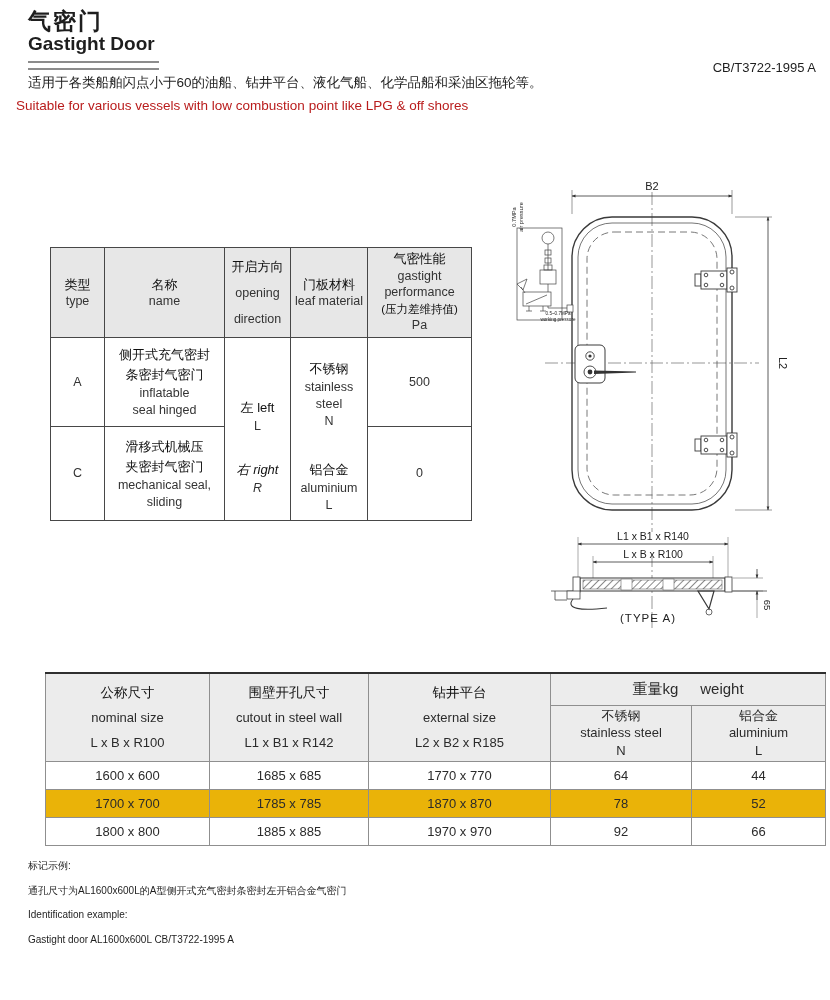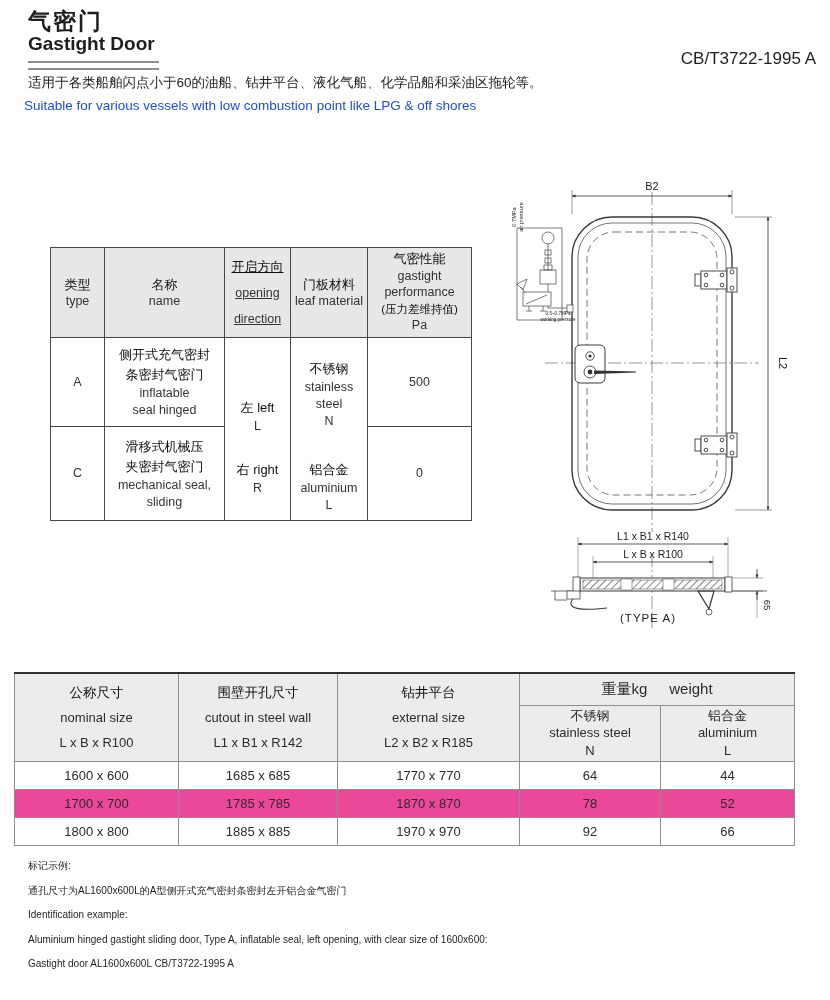--- a/index.html
+++ b/index.html
@@ -3,51 +3,51 @@
 <meta charset="utf-8">
 <style>
   html,body{margin:0;padding:0;background:#fff;}
   .page{position:relative;width:830px;height:1000px;background:#fff;overflow:hidden;
         font-family:"Liberation Sans","DejaVu Sans",sans-serif;color:#1e1e1e;}
   .abs{position:absolute;}
   
   .title-zh{left:28px;top:6px;font-size:23px;font-weight:bold;letter-spacing:2px;}
   .title-en{left:28px;top:33px;font-size:19px;font-weight:bold;}
   .title-rule{left:28px;top:61px;width:131px;height:5px;border-top:2px solid #8c8c8c;border-bottom:2px solid #8c8c8c;}
-  .std{top:49px;right:14px;font-size:17px;text-align:right;}
+  .std{top:60px;right:14px;font-size:13px;text-align:right;}
   .intro-zh{left:28px;top:74px;font-size:13.5px;}
-  .intro-en{left:24px;top:98px;font-size:13.5px;color:#1d4ed8;}
+  .intro-en{left:16px;top:98px;font-size:13.5px;color:#b91c1c;}
   
   table{border-collapse:collapse;table-layout:fixed;}
   .spec{left:50px;top:247px;width:421px;}
   .spec td,.spec th{border:1px solid #474747;padding:0;text-align:center;vertical-align:middle;font-weight:normal;font-size:12.5px;line-height:17px;color:#333;}
   .spec .hdr th{background:#e7e7e7;}
   .zh{font-size:13px;color:#111;}
   .gap8{}
-  .lh26 div{line-height:26px;text-decoration:underline;}
+  .lh26 div{line-height:26px;}
   .perf div{line-height:16.5px;}
   .perf .small{font-size:11.5px;}
   .name-zh{font-size:13px;color:#111;line-height:20px;}
   .name-en{line-height:17px;}
   .mergecell{vertical-align:top;}
   .opt{line-height:18px;}
   .opt1o{margin-top:38px;}
-  .opt2o{margin-top:26px;}
+  .opt2o{margin-top:26px;font-style:italic;}
   .opt1l{margin-top:14px;}
   .opt2l{margin-top:30px;}
   
-  .size{left:14px;top:672px;width:780px;border:1.3px solid #2f2f2f;border-top:2.2px solid #2f2f2f;}
+  .size{left:45px;top:672px;width:780px;border:1.3px solid #2f2f2f;border-top:2.2px solid #2f2f2f;}
   .size td,.size th{border:1px solid #8f8f8f;padding:0;text-align:center;vertical-align:middle;font-weight:normal;font-size:13px;color:#2b2b2b;}
   .size th{background:#ececec;}
   .size .h3 div{line-height:25px;}
   .size .h3 .zh2{font-size:13.5px;color:#111;}
   .size .sub div{line-height:17.5px;}
   .size .wrow span{font-size:15px;}
   .size .data td{height:27px;}
-  .size .alt td{background:#ec4899;}
+  .size .alt td{background:#eab308;}
   .wgap{display:inline-block;width:22px;}
   
   .example{left:28px;top:854px;font-size:10px;line-height:24.5px;}
   
   .draw{left:495px;top:160px;}
   svg text{fill:#222;font-family:"Liberation Sans","DejaVu Sans",sans-serif;}
 </style>
 </head>
 <body>
 
@@ -336,17 +336,16 @@
       <td>92</td>
       <td>66</td>
     </tr>
   </tbody>
     </table>
 
   <div class="abs example">
     <div>标记示例:</div>
     <div>通孔尺寸为AL1600x600L的A型侧开式充气密封条密封左开铝合金气密门</div>
     <div>Identification example:</div>
-    <div>Aluminium hinged gastight sliding door, Type A, inflatable seal, left opening, with clear size of 1600x600:</div>
     <div>Gastight door AL1600x600L CB/T3722-1995 A</div>
   </div>
 
 </div>
 
 </body></html>

